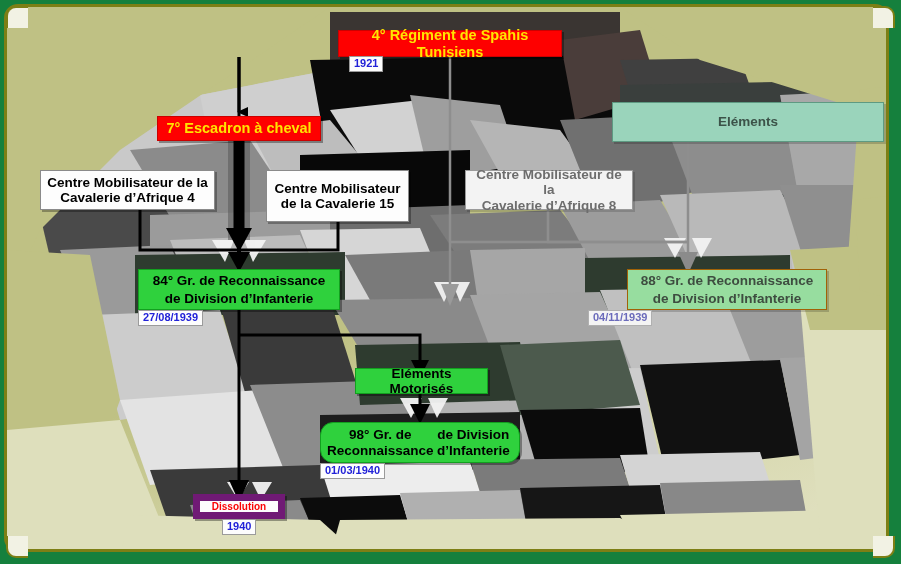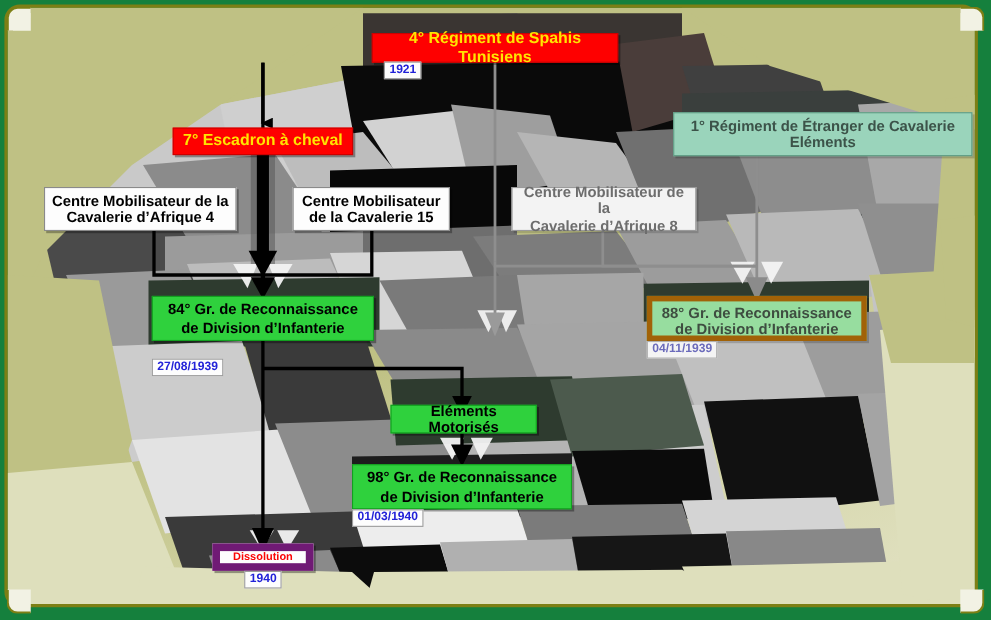--- a/index.html
+++ b/index.html
@@ -64,23 +64,24 @@
     color:#6d6d6d;
     box-shadow:2px 2px 0 rgba(0,0,0,.15);
   }
   .node.green{
     background:#2fd13d;border:1px solid #12a01f;
     color:#000;font-size:13.5px;
     box-shadow:2px 2px 0 rgba(0,0,0,.35);
     justify-content:space-between;
   }
   .node.green.faded{
-    background:#97dd9f;border:5px solid #a16207;
+    background:#97dd9f;border:1px solid #a16207;
     color:#3e4d40;
     box-shadow:2px 2px 0 rgba(0,0,0,.18);
+    margin-left:39px;
   }
   .node.teal{
     background:#9ad4bb;border:1px solid #5e9a82;
     color:#3c5349;font-size:13.5px;
     box-shadow:2px 2px 0 rgba(0,0,0,.18);
   }
   .node.dissolution{
     background:#fdfdfd;border:7px solid #701a75;
     color:#fb0505;font-size:10px;
     box-shadow:2px 2px 0 rgba(0,0,0,.35);
@@ -249,56 +250,55 @@
   <div class="node red" style="left:338px;top:30px;width:224px;height:27px;">
     <span>4° Régiment de Spahis Tunisiens</span>
   </div>
   <div class="datechip" style="left:349px;top:56px;">1921</div>
 
   <div class="node red" style="left:157px;top:116px;width:164px;height:25px;">
     <span>7° Escadron à cheval</span>
   </div>
 
   <div class="node teal" style="left:612px;top:102px;width:272px;height:40px;flex-direction:column;">
-    <span>1° Régiment de Étranger de Cavalerie</span>
     <span>Eléments</span>
   </div>
 
   <div class="node white" style="left:40px;top:170px;width:175px;height:40px;flex-direction:column;">
     <span>Centre Mobilisateur de la</span>
     <span>Cavalerie d’Afrique 4</span>
   </div>
 
-  <div class="node white" style="left:266px;top:170px;width:143px;height:40px;flex-direction:column;">
+  <div class="node white" style="left:266px;top:170px;width:143px;height:52px;flex-direction:column;">
     <span>Centre Mobilisateur</span>
     <span>de la Cavalerie 15</span>
   </div>
 
   <div class="node white faded" style="left:465px;top:170px;width:168px;height:40px;flex-direction:column;">
     <span>Centre Mobilisateur de la</span>
     <span>Cavalerie d’Afrique 8</span>
   </div>
 
   <div class="node green" style="left:138px;top:269px;width:202px;height:41px;flex-direction:column;">
     <span>84° Gr. de Reconnaissance</span>
     <span>de Division d’Infanterie</span>
   </div>
-  <div class="datechip" style="left:138px;top:326px;">27/08/1939</div>
+  <div class="datechip" style="left:138px;top:310px;">27/08/1939</div>
 
   <div class="node green faded" style="left:588px;top:269px;width:200px;height:41px;flex-direction:column;">
     <span>88° Gr. de Reconnaissance</span>
     <span>de Division d’Infanterie</span>
   </div>
   <div class="datechip faded" style="left:588px;top:310px;">04/11/1939</div>
 
   <div class="node green" style="left:355px;top:368px;width:133px;height:26px;">
     <span>Eléments Motorisés</span>
   </div>
 
-  <div class="node green" style="left:320px;top:422px;width:200px;height:41px;flex-direction:column;">
+  <div class="node green" style="left:320px;top:422px;width:200px;height:41px;flex-direction:row;border-radius:13px;">
     <span>98° Gr. de Reconnaissance</span>
     <span>de Division d’Infanterie</span>
   </div>
   <div class="datechip" style="left:320px;top:463px;">01/03/1940</div>
 
   <div class="node dissolution" style="left:193px;top:494px;width:92px;height:25px;">
     <span>Dissolution</span>
   </div>
   <div class="datechip" style="left:222px;top:519px;">1940</div>
 

